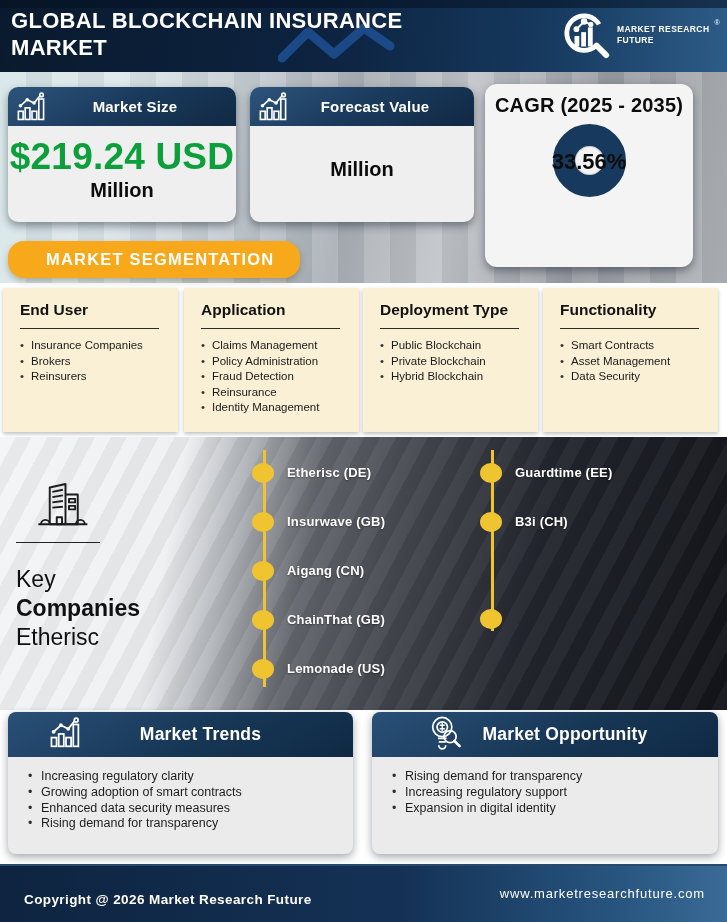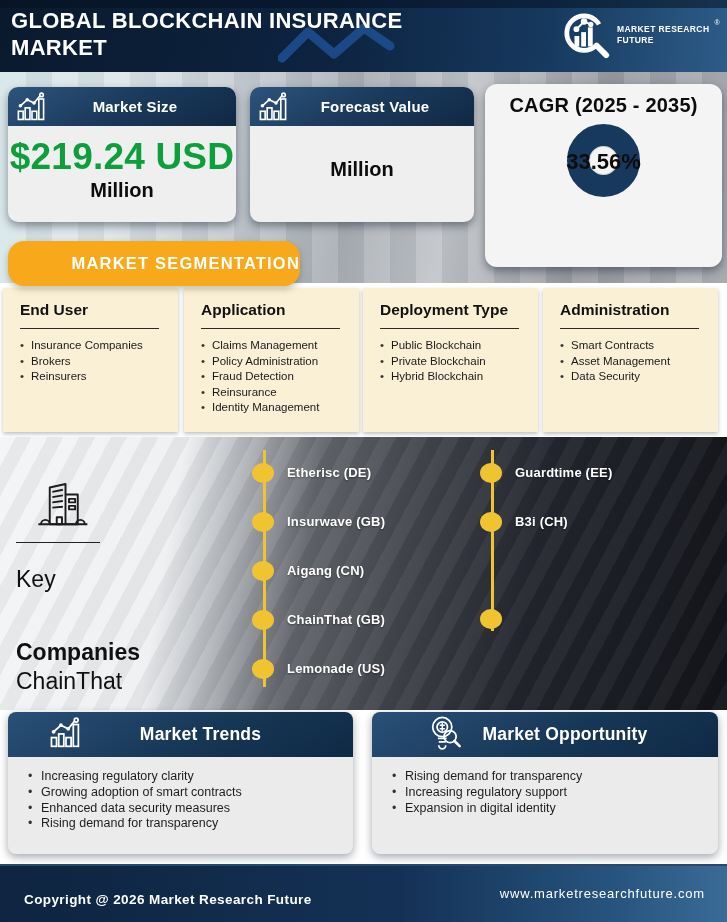--- a/index.html
+++ b/index.html
@@ -30,52 +30,52 @@
     background:#efefef; box-shadow:0 4px 9px rgba(20,30,45,.45); z-index:3; }
   .stat-head { position:relative; height:39px;
     background:linear-gradient(150deg,#2e547c 0%,#1a3a5c 50%,#102944 100%);
     display:flex; align-items:center; justify-content:center; }
   .stat-head .chart-icon { position:absolute; left:9px; top:5px; }
   .stat-label { color:#fff; font-weight:bold; font-size:15px; letter-spacing:.2px; padding-left:26px; }
   .stat-body { height:96px; display:flex; flex-direction:column; align-items:center; justify-content:center; padding-bottom:10px; }
   .stat-value { font-weight:bold; font-size:37px; letter-spacing:.2px; }
   .stat-unit { font-weight:bold; font-size:20px; color:#0c0c0c; margin-top:1px; }
 
-  .cagr-card { position:absolute; left:485px; top:84px; width:237px; height:183px; border-radius:12px;
+  .cagr-card { position:absolute; left:485px; top:84px; width:208px; height:183px; border-radius:12px;
     background:#f4f4f4; box-shadow:0 4px 9px rgba(20,30,45,.45); z-index:3; text-align:center; }
   .cagr-label { font-weight:bold; font-size:20px; color:#0c0c0c; margin-top:10px; letter-spacing:.2px; }
   .cagr-ring { width:73px; height:73px; margin:7px auto 0; border-radius:50%;
     border:22px solid #17395d; display:flex; align-items:flex-end; justify-content:center;
     box-shadow:inset 0 0 0 1px rgba(0,0,0,.15); }
   .cagr-value { font-weight:bold; font-size:22px; color:#0c0c0c; white-space:nowrap; }
 
   
-  .seg-banner { position:absolute; left:8px; top:241px; width:292px; height:45px; z-index:4;
+  .seg-banner { position:absolute; left:8px; top:241px; width:292px; height:37px; z-index:4;
     background:#f8a91b; border-radius:16px; display:flex; align-items:center;
-    box-shadow:0 3px 6px rgba(60,50,10,.3);justify-content:flex-end; }
+    box-shadow:0 3px 6px rgba(60,50,10,.3); }
   .seg-banner span { color:#fff; font-weight:bold; font-size:16.5px; letter-spacing:1.2px; padding-left:38px; }
   .seg-band { position:absolute; left:0; top:283px; width:727px; height:154px; background:#ffffff; }
   .seg-col { position:absolute; top:288px; width:175px; height:144px; background:#faf0d6;
     box-shadow:0 2px 4px rgba(0,0,0,.25); padding:13px 0 0 17px; }
   .seg-title { font-weight:bold; font-size:15.5px; color:#111; }
   .seg-rule { border:0; border-top:1.4px solid #2b2b2b; width:88%; margin:9px 0 9px 0; }
   .seg-list { list-style:none; }
   .seg-list li { font-size:11.5px; line-height:15.6px; color:#1a1a1a; padding-left:11px; position:relative; }
   .seg-list li::before { content:"•"; position:absolute; left:0; top:0; color:#333; }
 
   
   .companies { position:absolute; left:0; top:437px; width:727px; height:273px;
     background:linear-gradient(100deg,#f4f5f6 0%,#eef0f2 24%,#b4b7bc 32%,#63666c 42%,#43464d 55%,#23262e 72%,#121419 100%); }
   .companies::after { content:""; position:absolute; inset:0;
     background:repeating-linear-gradient(118deg,rgba(255,255,255,.04) 0 14px,rgba(0,0,0,.05) 14px 28px); }
   .key-block { position:absolute; left:16px; top:480px; width:210px; z-index:2; }
   .key-icon { margin-left:18px; }
   .key-rule { border:0; border-top:1.6px solid #222; width:84px; margin:8px 0 0 0; }
   .key-heading { margin-top:22px; color:#101010; font-size:23px; line-height:29px; }
-  .key-heading .bold { font-weight:bold;margin-top:44px; }
+  .key-heading .bold { font-weight:bold; }
   .timeline { position:absolute; top:448px; z-index:2; }
   .timeline.left { left:252px; }
   .timeline.right { left:480px; }
   .tl-line { position:absolute; left:10.5px; width:3px; background:#f0c330; z-index:1; }
   .timeline.left .tl-line { top:2px; height:237px; }
   .timeline.right .tl-line { top:2px; height:181px; }
   .tl-row { position:relative; height:49px; display:flex; align-items:center; z-index:2; }
   .tl-dot { width:22px; height:20px; border-radius:50%; background:#f0c330; flex:0 0 auto; }
   .tl-label { color:#fff; font-weight:bold; font-size:13px; margin-left:13px; letter-spacing:.2px;
     text-shadow:0 1px 2px rgba(0,0,0,.4); }
@@ -227,21 +227,21 @@
     <div class="seg-title">Deployment Type</div>
     <hr class="seg-rule">
     <ul class="seg-list">
 
     <li>Public Blockchain</li>
         <li>Private Blockchain</li>
         <li>Hybrid Blockchain</li>
       </ul>
   </div>
   <div class="seg-col" style="left:543px;">
-    <div class="seg-title">Administration</div>
+    <div class="seg-title">Functionality</div>
     <hr class="seg-rule">
     <ul class="seg-list">
 
     <li>Smart Contracts</li>
         <li>Asset Management</li>
         <li>Data Security</li>
       </ul>
   </div>
 
   <div class="companies"></div>
@@ -260,21 +260,21 @@
         <rect x="26" y="42" width="6" height="8"></rect>
         <path d="M8 50 a5 5 0 0 1 10 0"></path>
         <path d="M48 50 a5 5 0 0 1 10 0"></path>
         <line x1="5" y1="50" x2="61" y2="50"></line>
       </g>
     </svg>
     <hr class="key-rule">
     <div class="key-heading">
       <div>Key</div>
       <div class="bold">Companies</div>
-      <div>ChainThat</div>
+      <div>Etherisc</div>
     </div>
   </div>
 
   <div class="timeline left">
     <div class="tl-line"></div>
     <div>
 
         <div class="tl-row">
           <div class="tl-dot"></div>
           <span class="tl-label">Etherisc (DE)</span>

